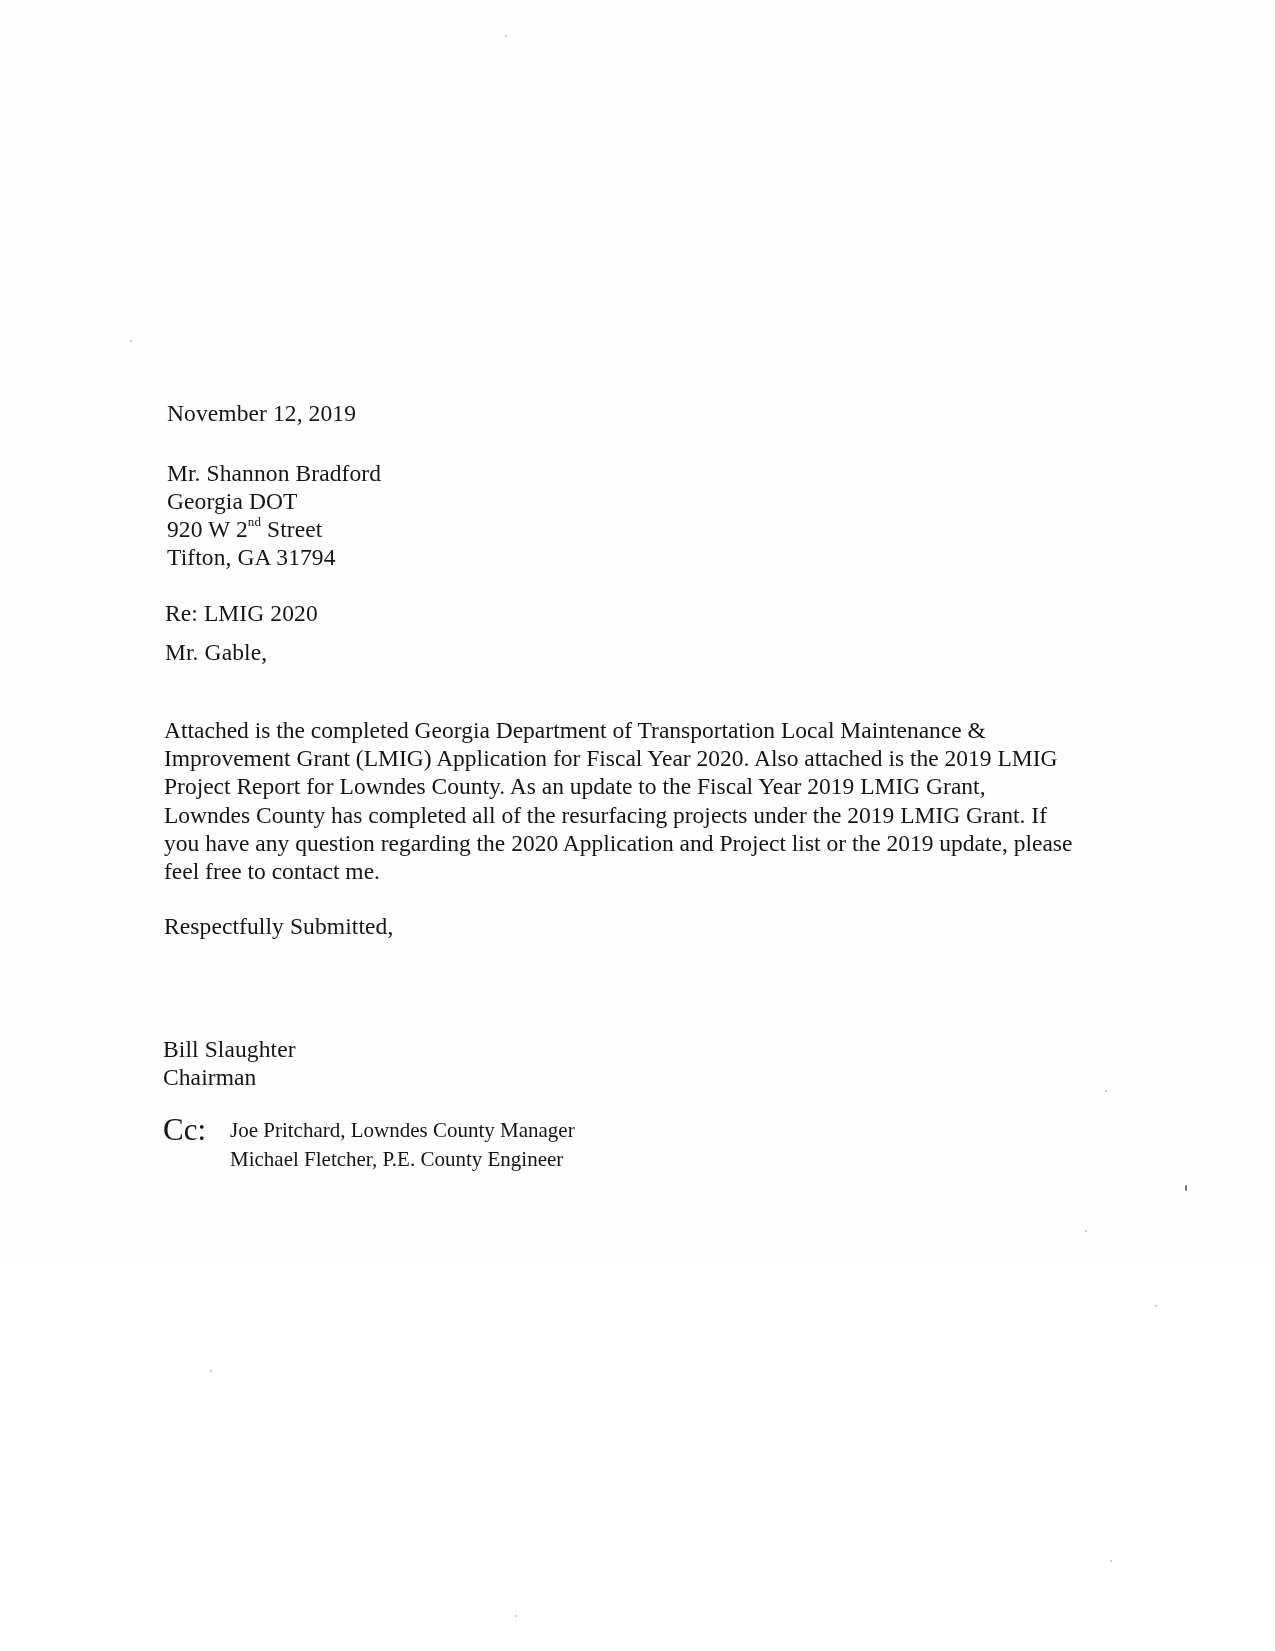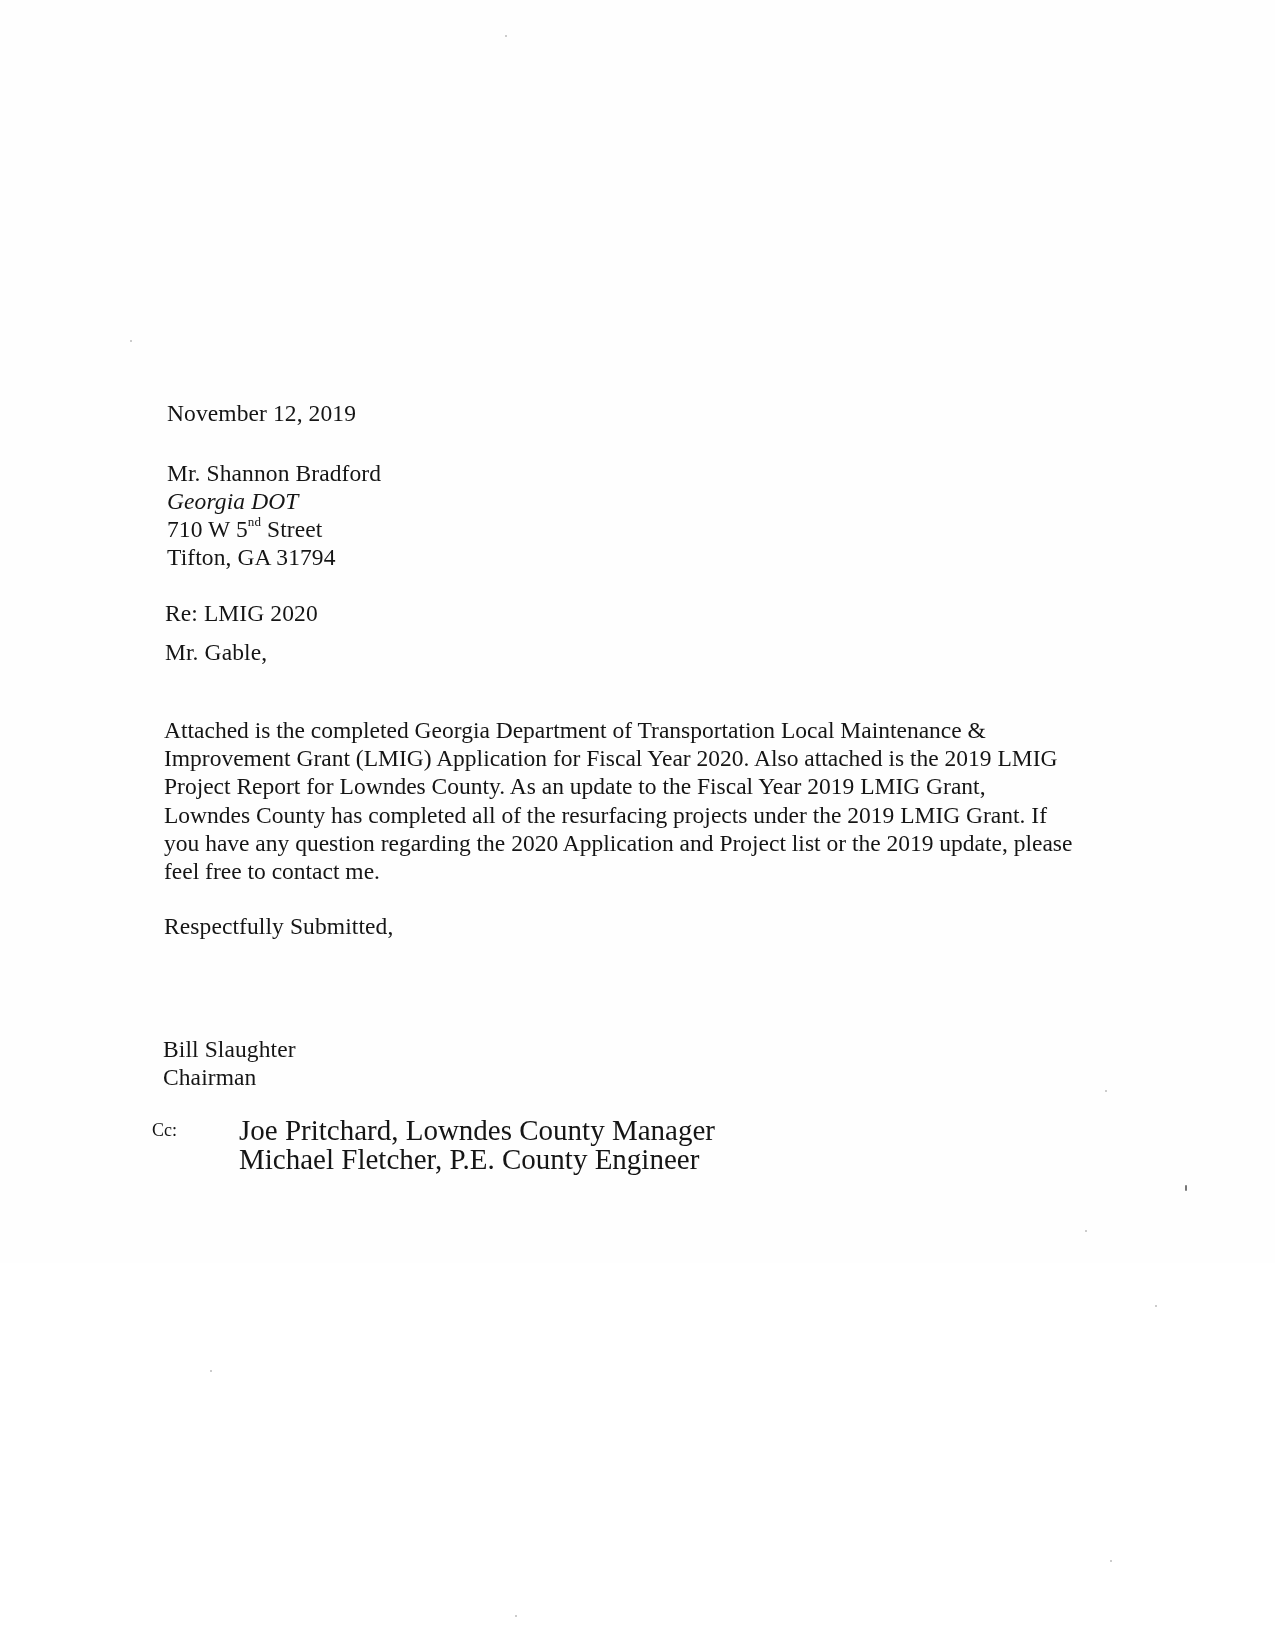--- a/index.html
+++ b/index.html
@@ -41,51 +41,51 @@
       position: absolute;
       left: 164px;
       top: 716px;
       width: 1010px;
       font-size: 23.5px;
       line-height: 28.2px;
     }
     .para span { display: block; white-space: nowrap; }
     .cc-label {
       position: absolute;
-      left: 152px;
+      left: 163px;
       top: 1116px;
-      font-size: 18px;
+      font-size: 31px;
       line-height: 28px;
     }
     .cc-list {
       position: absolute;
-      left: 239px;
+      left: 230px;
       top: 1116px;
-      font-size: 29px;
+      font-size: 21px;
       line-height: 28.5px;
     }
     .cc-list span { display: block; white-space: nowrap; }
     .speck {
       position: absolute;
       width: 2px; height: 2px;
       background: #bbbbbb;
       border-radius: 1px;
     }
   </style>
 </head>
 <body>
 
 <div class="page">
 
   <div class="line" style="top:399px;">November 12, 2019</div>
 
   <div>
     <div class="line" style="top:459px;text-align:center;">Mr. Shannon Bradford</div>
-    <div class="line" style="top:487px;font-style:italic;">Georgia DOT</div>
-    <div class="line" style="top:515px;"><span>710 W 5</span><sup>nd</sup><span> Street</span></div>
+    <div class="line" style="top:487px;">Georgia DOT</div>
+    <div class="line" style="top:515px;"><span>920 W 2</span><sup>nd</sup><span> Street</span></div>
     <div class="line" style="top:543px;">Tifton, GA 31794</div>
   </div>
 
   <div class="line" style="top:599px; left:165px;">Re:  LMIG 2020</div>
 
   <div class="line" style="top:638px; left:165px;">Mr. Gable,</div>
 
   <div class="para">
     <span>Attached is the completed Georgia Department of Transportation Local Maintenance &amp;</span>
     <span>Improvement Grant (LMIG) Application for Fiscal Year 2020.  Also attached is the 2019 LMIG</span>

